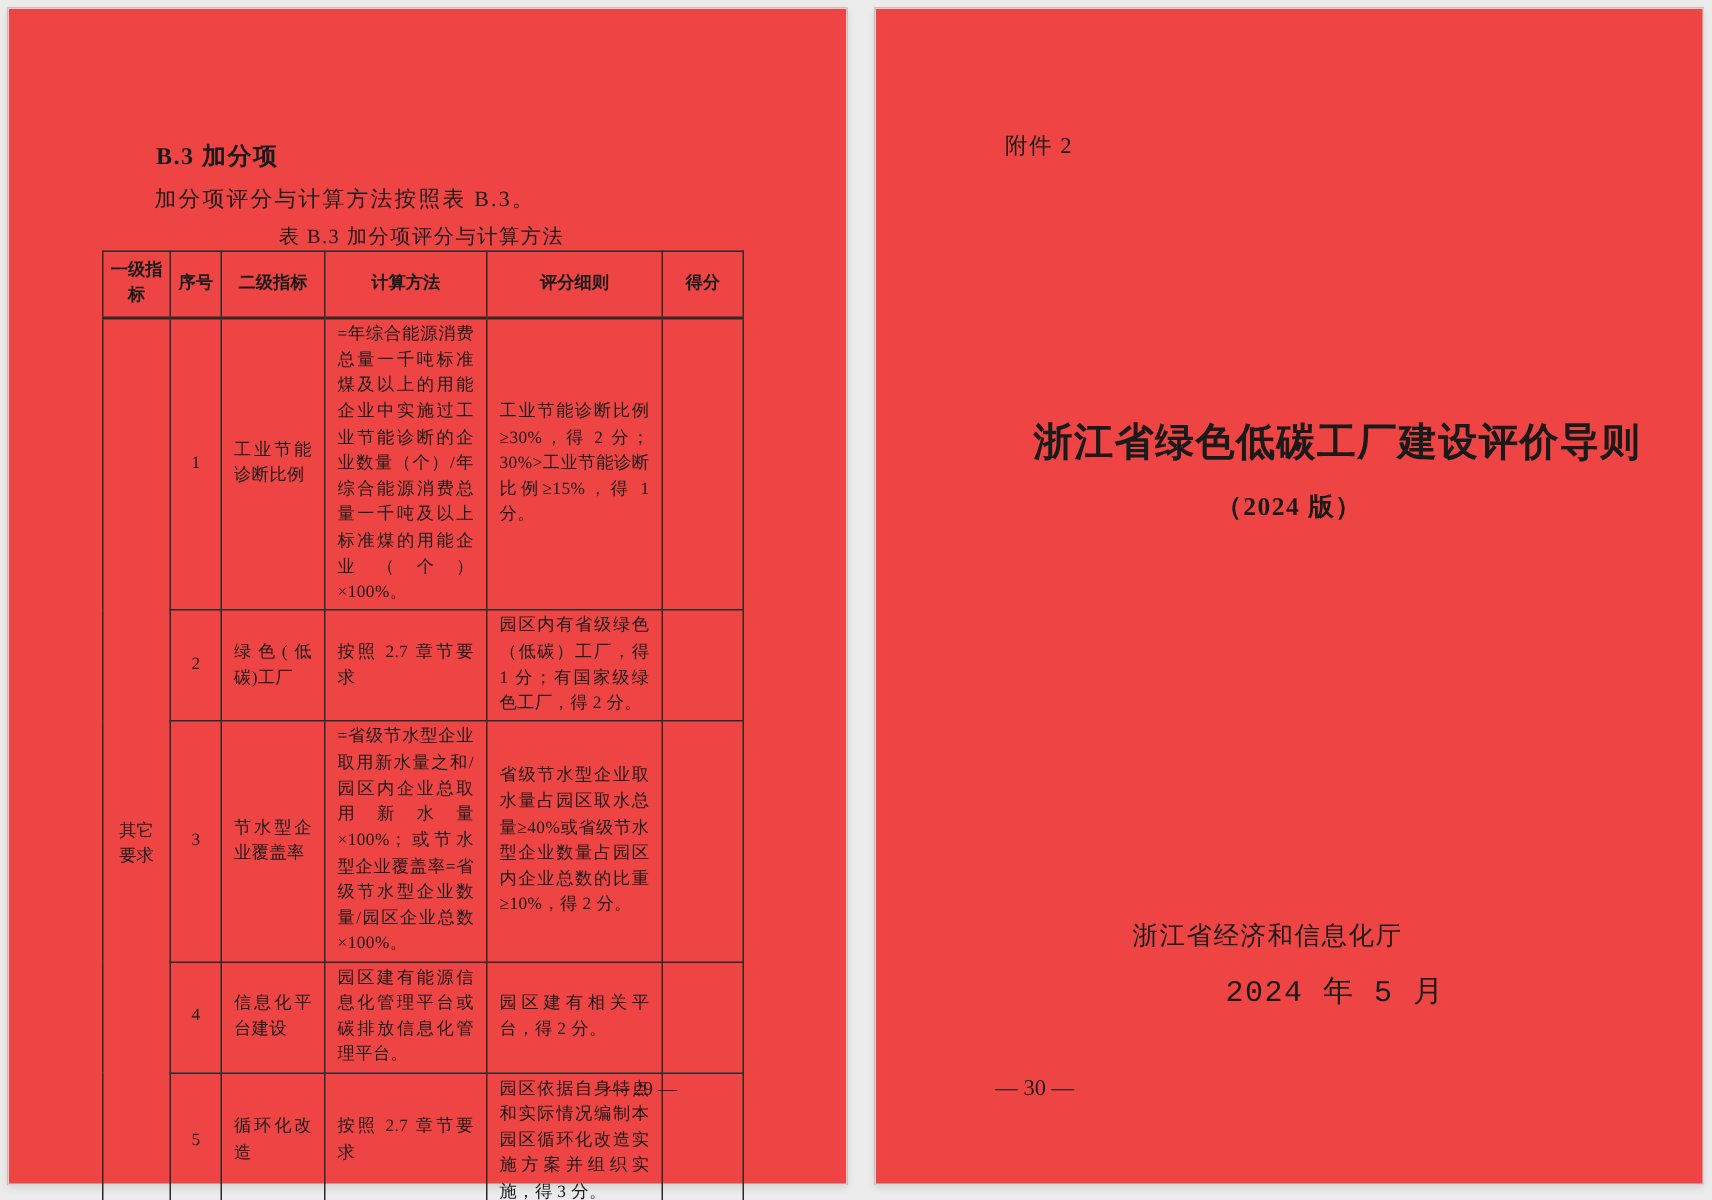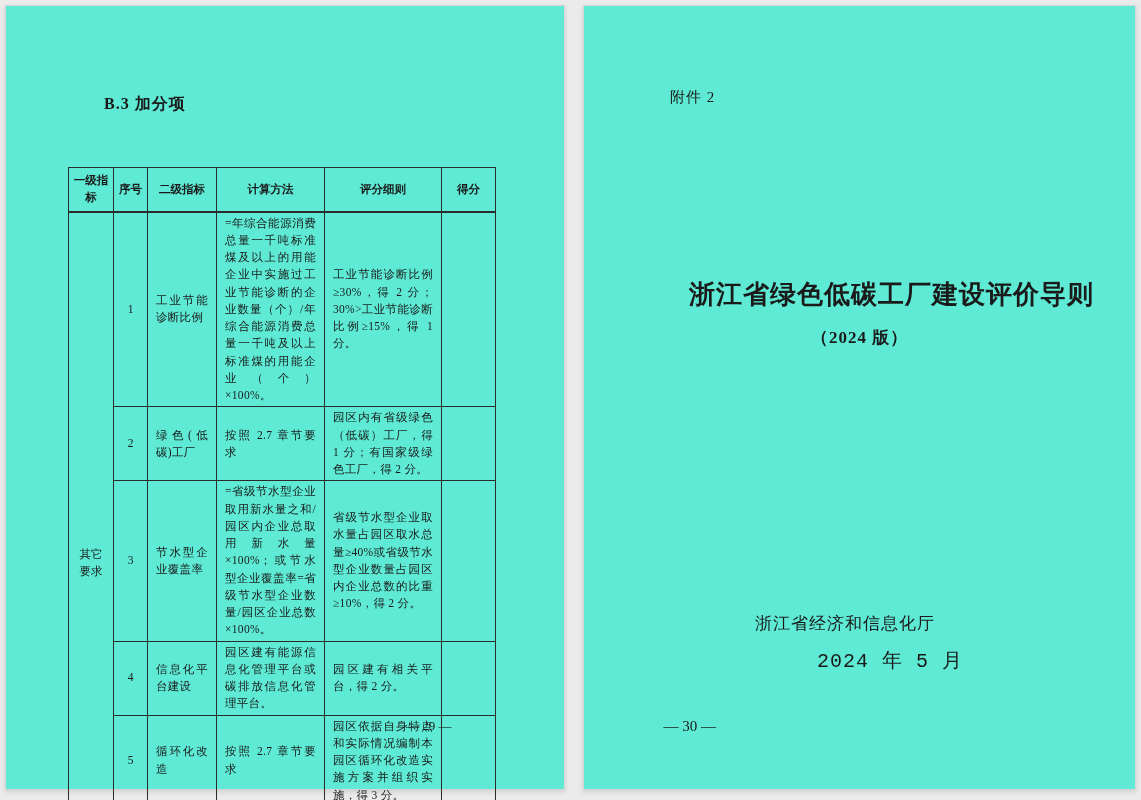--- a/index.html
+++ b/index.html
@@ -10,21 +10,21 @@
     background: #ebebeb;
     overflow: hidden;
     font-family: "Liberation Serif", "DejaVu Serif", serif;
     color: #1a1a1a;
   }
   .viewer { position: relative; width: 1141px; height: 800px; }
   .page {
     position: absolute;
     top: 5px;
     height: 785px;
-    background: #5eead4;
+    background: #ef4444;
     border: 1px solid #d6d6d6;
     box-shadow: 0 2px 5px rgba(0,0,0,0.12);
     box-sizing: border-box;
   }
   .page-left  { left: 5px;  width: 560px; }
   .page-right { left: 583px; width: 553px; }
 
   
   .b3-heading {
     position: absolute; left: 98px; top: 88px;
@@ -101,21 +101,23 @@
 </style>
 </head>
 <body>
 
 <div class="viewer">
 
   <div class="page page-left">
 
     <div class="b3-heading">B.3 加分项</div>
 
-
+    <div class="b3-intro">加分项评分与计算方法按照表 B.3。</div>
+
+    <div class="table-caption">表 B.3 加分项评分与计算方法</div>
 
     <table class="score-table">
       <colgroup>
         <col style="width:45px">
         <col style="width:34px">
         <col style="width:69px">
         <col style="width:108px">
         <col style="width:117px">
         <col style="width:54px">
       </colgroup>

